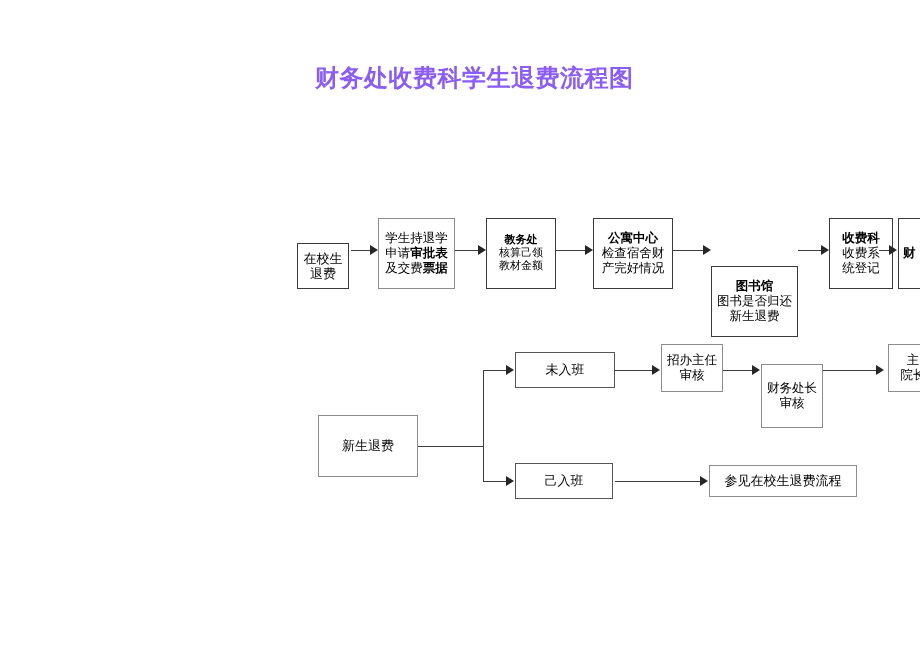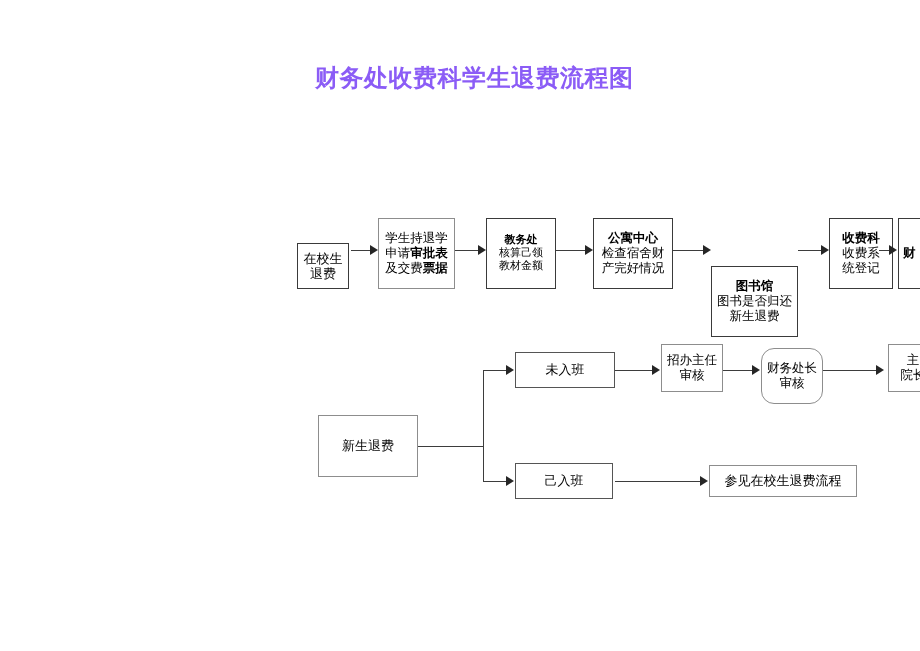--- a/index.html
+++ b/index.html
@@ -161,21 +161,21 @@
   <div class="arrow-r" style="left:652px; top:365px;"></div>
 
   <div class="node b-light" style="left:661px; top:344px; width:62px; height:48px; font-size:12.5px;">
     <span class="ln">招办主任</span>
     <span class="ln">审核</span>
   </div>
 
   <div class="hline" style="left:723px; top:370px; width:32px;"></div>
   <div class="arrow-r" style="left:752px; top:365px;"></div>
 
-  <div class="node b-light" style="left:761px; top:348px; width:62px; height:56px; font-size:12.5px;border-radius:13px;">
+  <div class="node b-light" style="left:761px; top:364px; width:62px; height:64px; font-size:12.5px;">
     <span class="ln">财务处长</span>
     <span class="ln">审核</span>
   </div>
 
   <div class="hline" style="left:823px; top:370px; width:57px;"></div>
   <div class="arrow-r" style="left:876px; top:365px;"></div>
 
   <div class="node b-light" style="left:888px; top:344px; width:50px; height:48px; font-size:12.5px; align-items:center;">
     <span class="ln">主</span>
     <span class="ln">院长</span>

